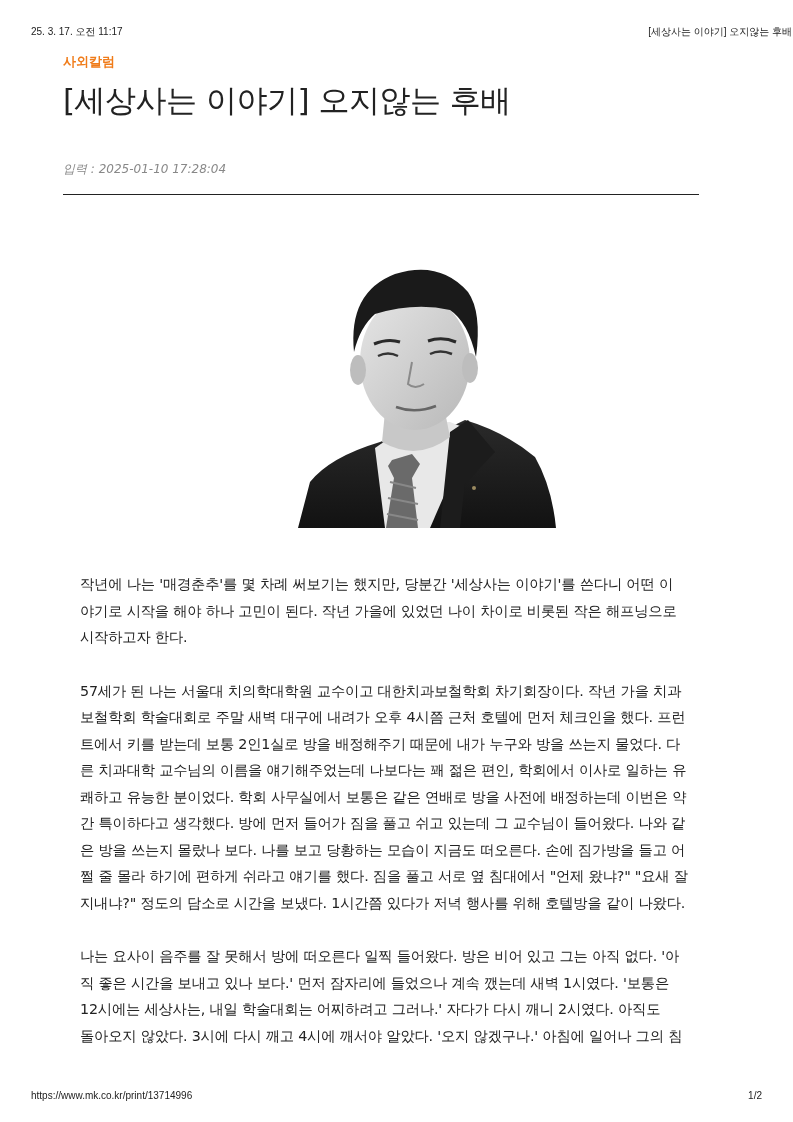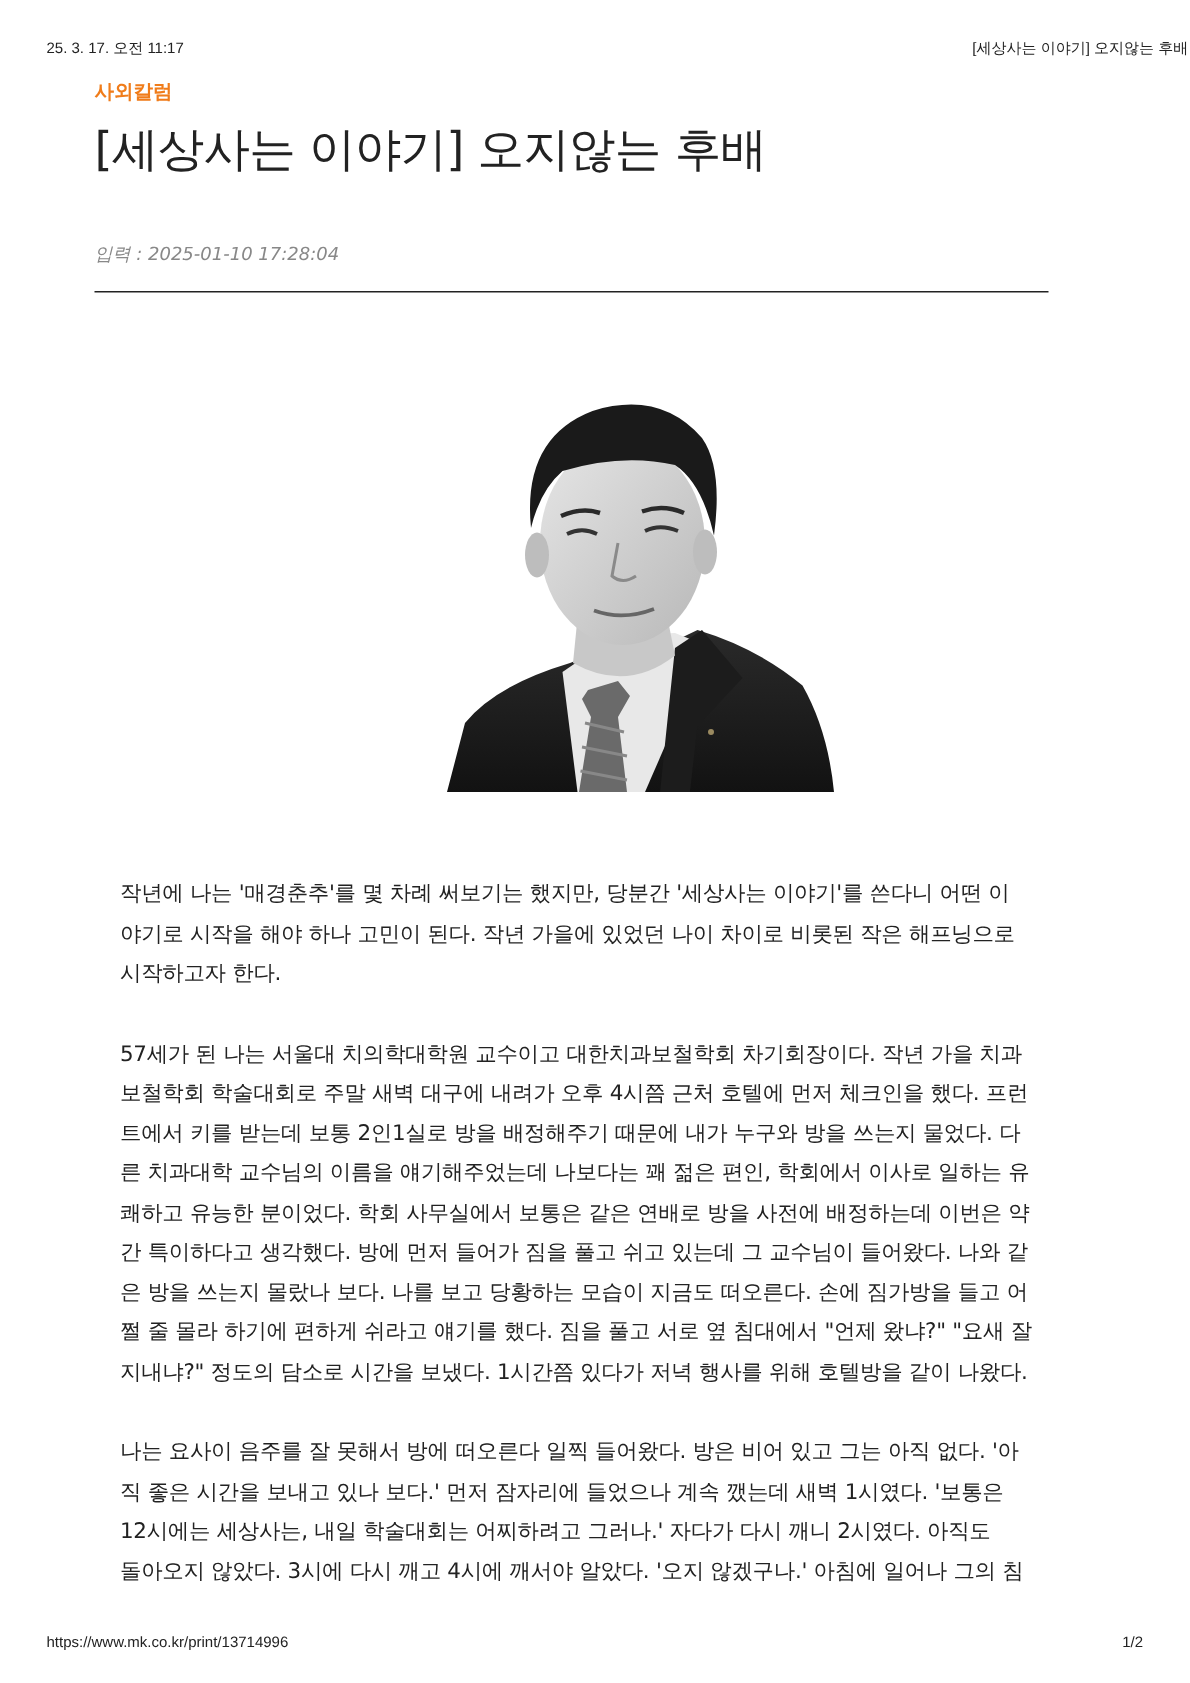--- a/index.html
+++ b/index.html
@@ -87,21 +87,21 @@
       position: absolute;
       left: 80px;
       top: 571px;
       width: 640px;
       font-size: 14.3px;
       line-height: 26.5px;
       color: #222;
       letter-spacing: -0.2px;
     }
     .body-text p {
-      margin: 12px 0 27px 0;
+      margin: 0 0 27px 0;
       word-break: keep-all;
       white-space: normal;
     }
     .body-text .line {
       display: block;
       white-space: nowrap;
     }
     .print-footer {
       position: absolute;
       top: 1090px;

